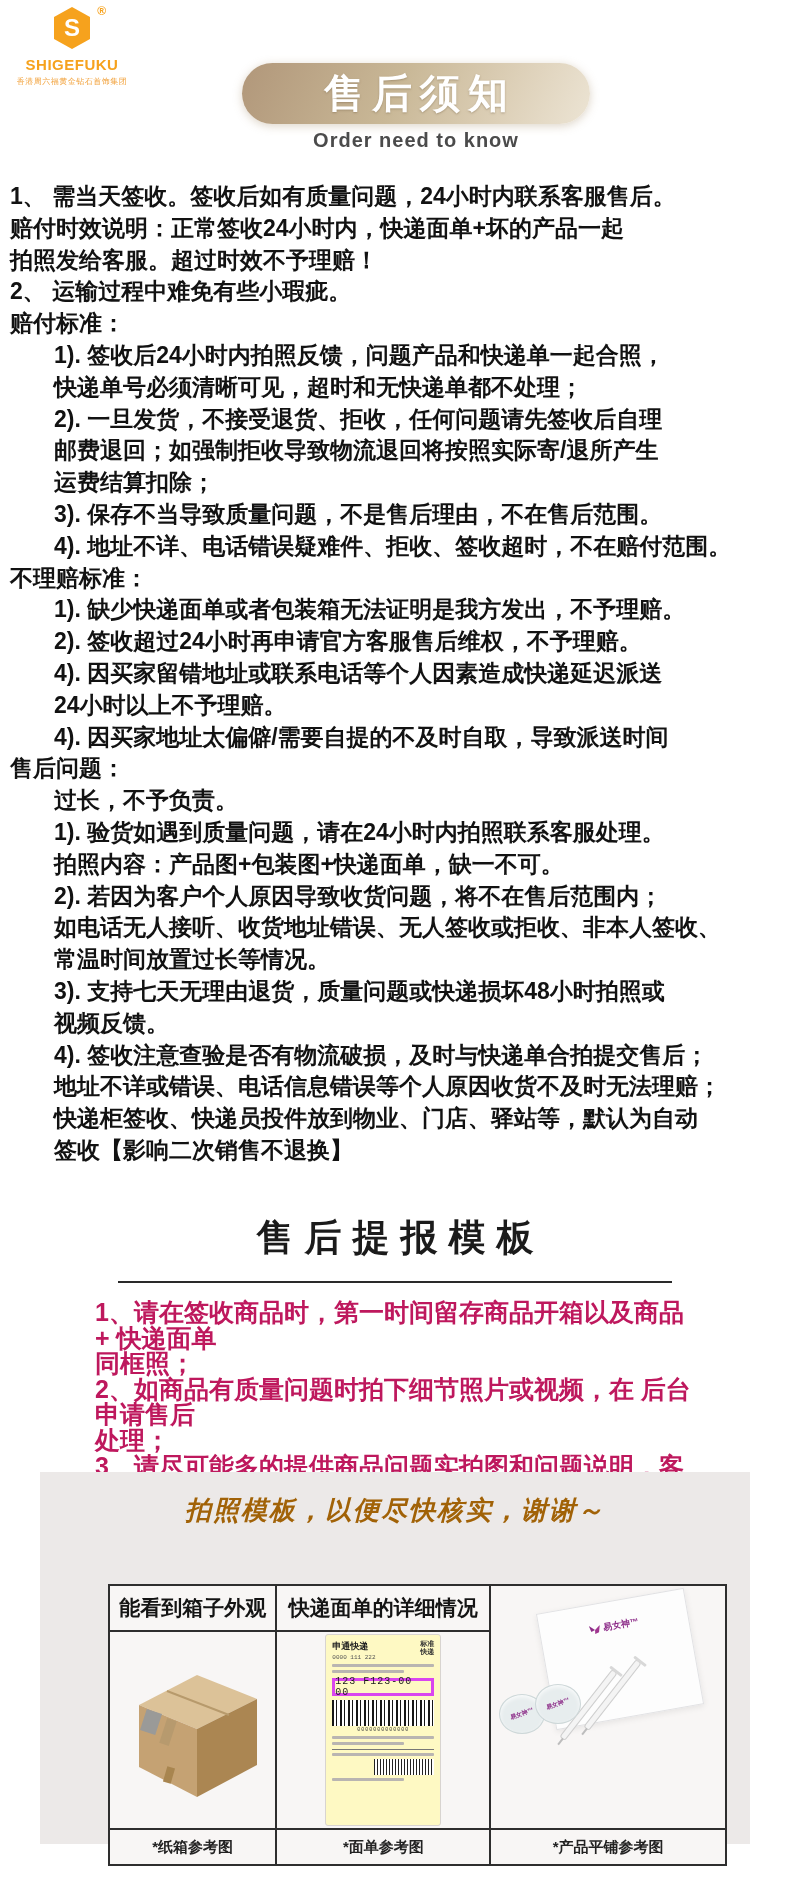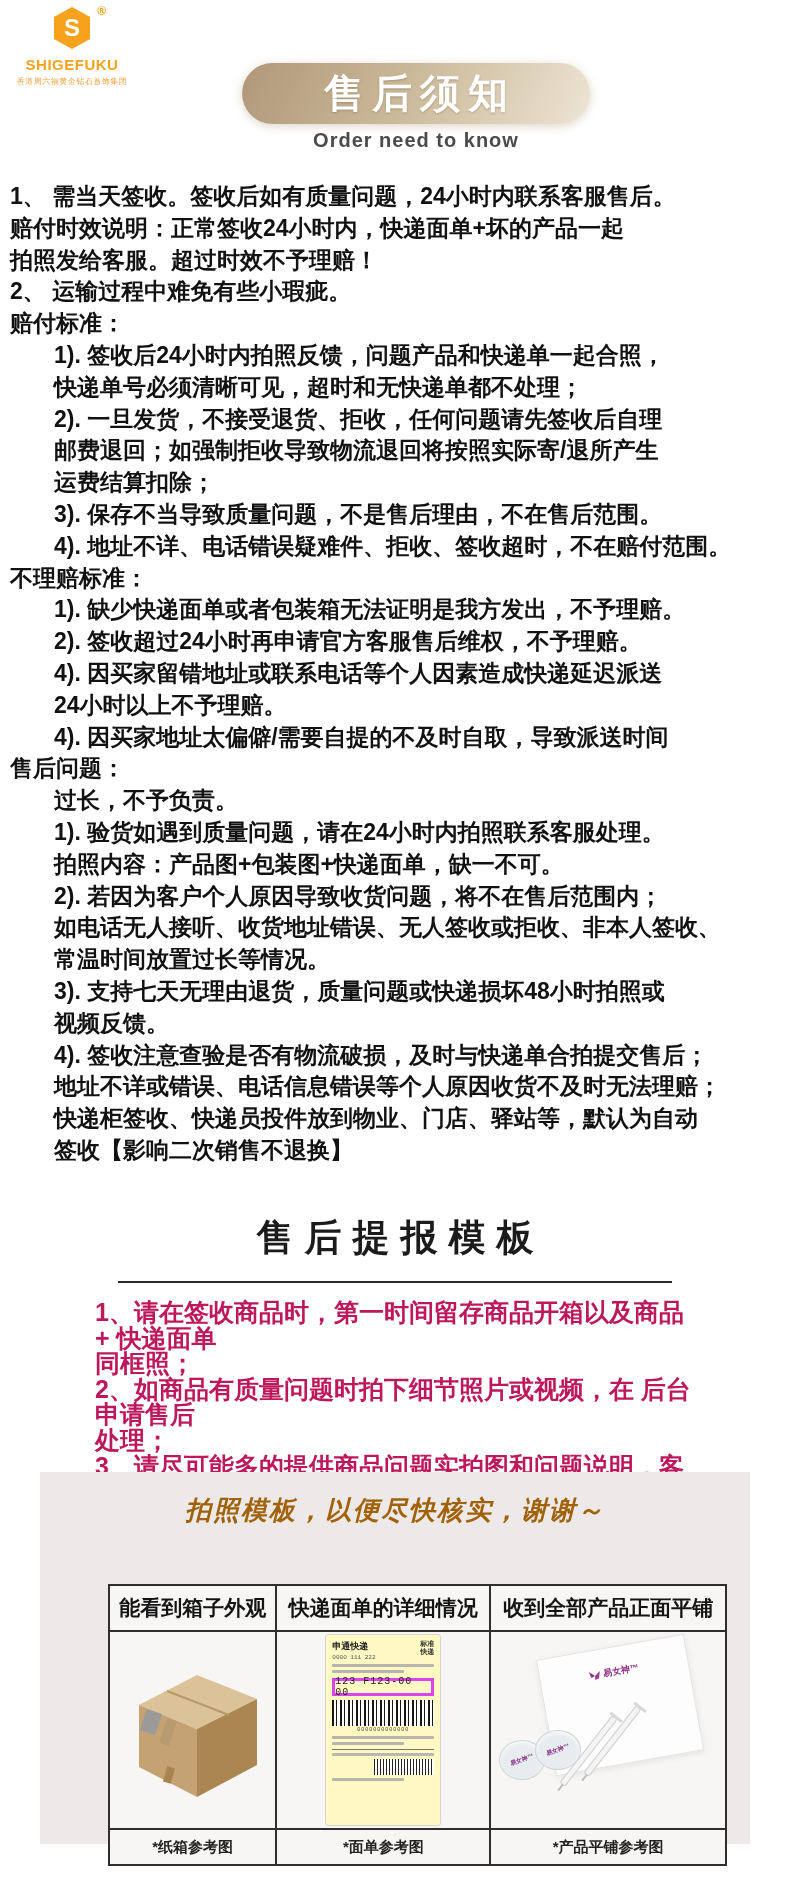--- a/index.html
+++ b/index.html
@@ -241,21 +241,20 @@
             <div class="rule"></div>
             <div class="addr"></div>
             <div class="bars2"></div>
             <div class="addr short"></div>
           </div>
         </div>
         <div class="gcap">*面单参考图</div>
       </div>
 
       <div class="gcol c3">
-        <div class="ghead">收到全部产品正面平铺</div>
         <div class="gimg">
           <div class="flat">
             <div class="card">
               <div class="plogo">
                 <svg width="11" height="10" viewBox="0 0 11 10">
                   <polygon points="5.5,5 0,0 1.5,6.5" fill="#8E2F8A"></polygon>
                   <polygon points="5.5,5 11,1 9,8 5,9" fill="#A0368F"></polygon>
                 </svg>
                 <span class="txt">易女神™</span>
               </div>

